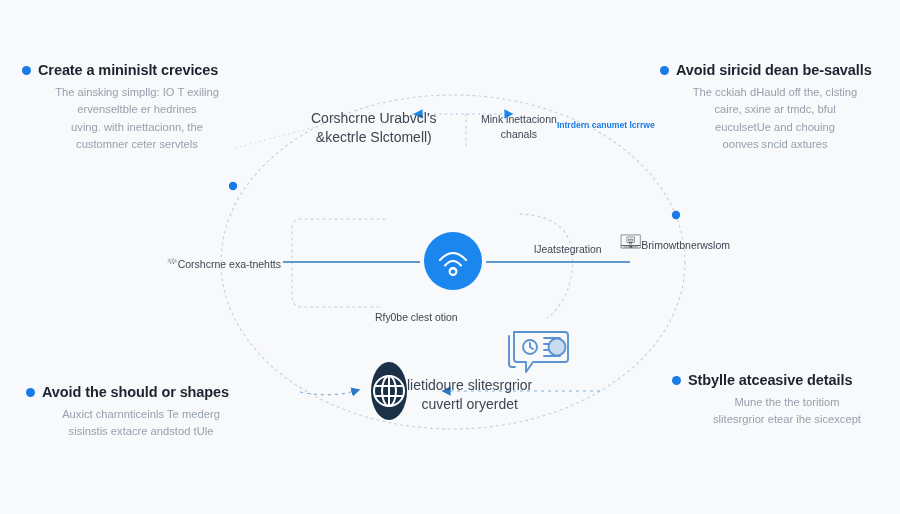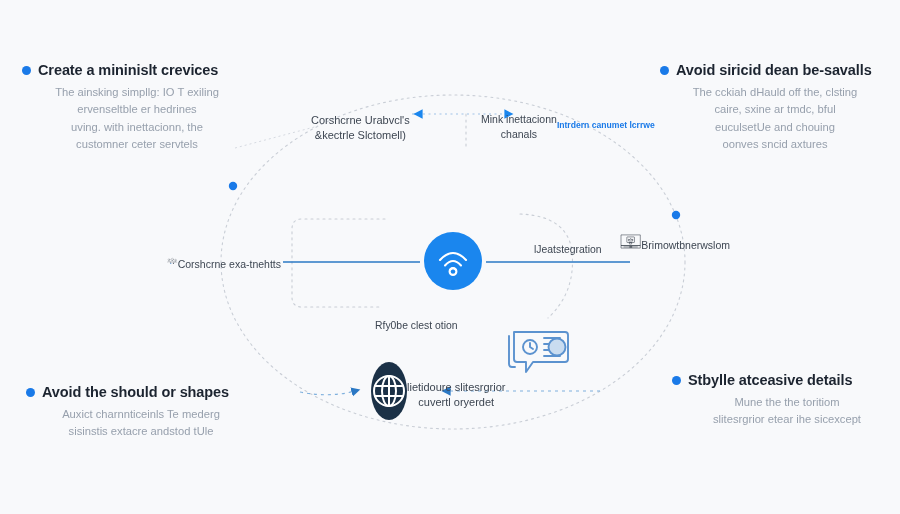--- a/index.html
+++ b/index.html
@@ -73,21 +73,21 @@
   }
   .node-caption {
     margin-top: 7px;
     font-size: 10.5px;
     line-height: 1.35;
     color: #3d4652;
     text-align: center;
     white-space: nowrap;
   }
   .node-caption.small {
-    font-size: 11px;
+    font-size: 14px;
   }
   .node-sub {
     margin-top: 3px;
     font-size: 8.6px;
     font-weight: bold;
     color: #1a7ae8;
     text-align: center;
     white-space: nowrap;
   }
   .circle {
@@ -117,21 +117,21 @@
   
   .flabel {
     position: absolute;
     font-size: 10.4px;
     color: #3d4652;
     white-space: nowrap;
     z-index: 5;
     margin-left: 42px;
   }
   #label-integration { left: 492px; top: 244px; }
-  #label-flow        { left: 333px; top: 320px; }
+  #label-flow        { left: 333px; top: 312px; }
 </style>
 </head>
 <body>
 
 <div id="canvas">
 
   <svg id="bg-svg" viewBox="0 0 900 514">
     <defs>
       <marker id="arrB" markerWidth="9" markerHeight="9" refX="3" refY="4.5" orient="auto">
         <path d="M0,0.6 L7.6,4.5 L0,8.4 Z" fill="#1a86ee"></path>

